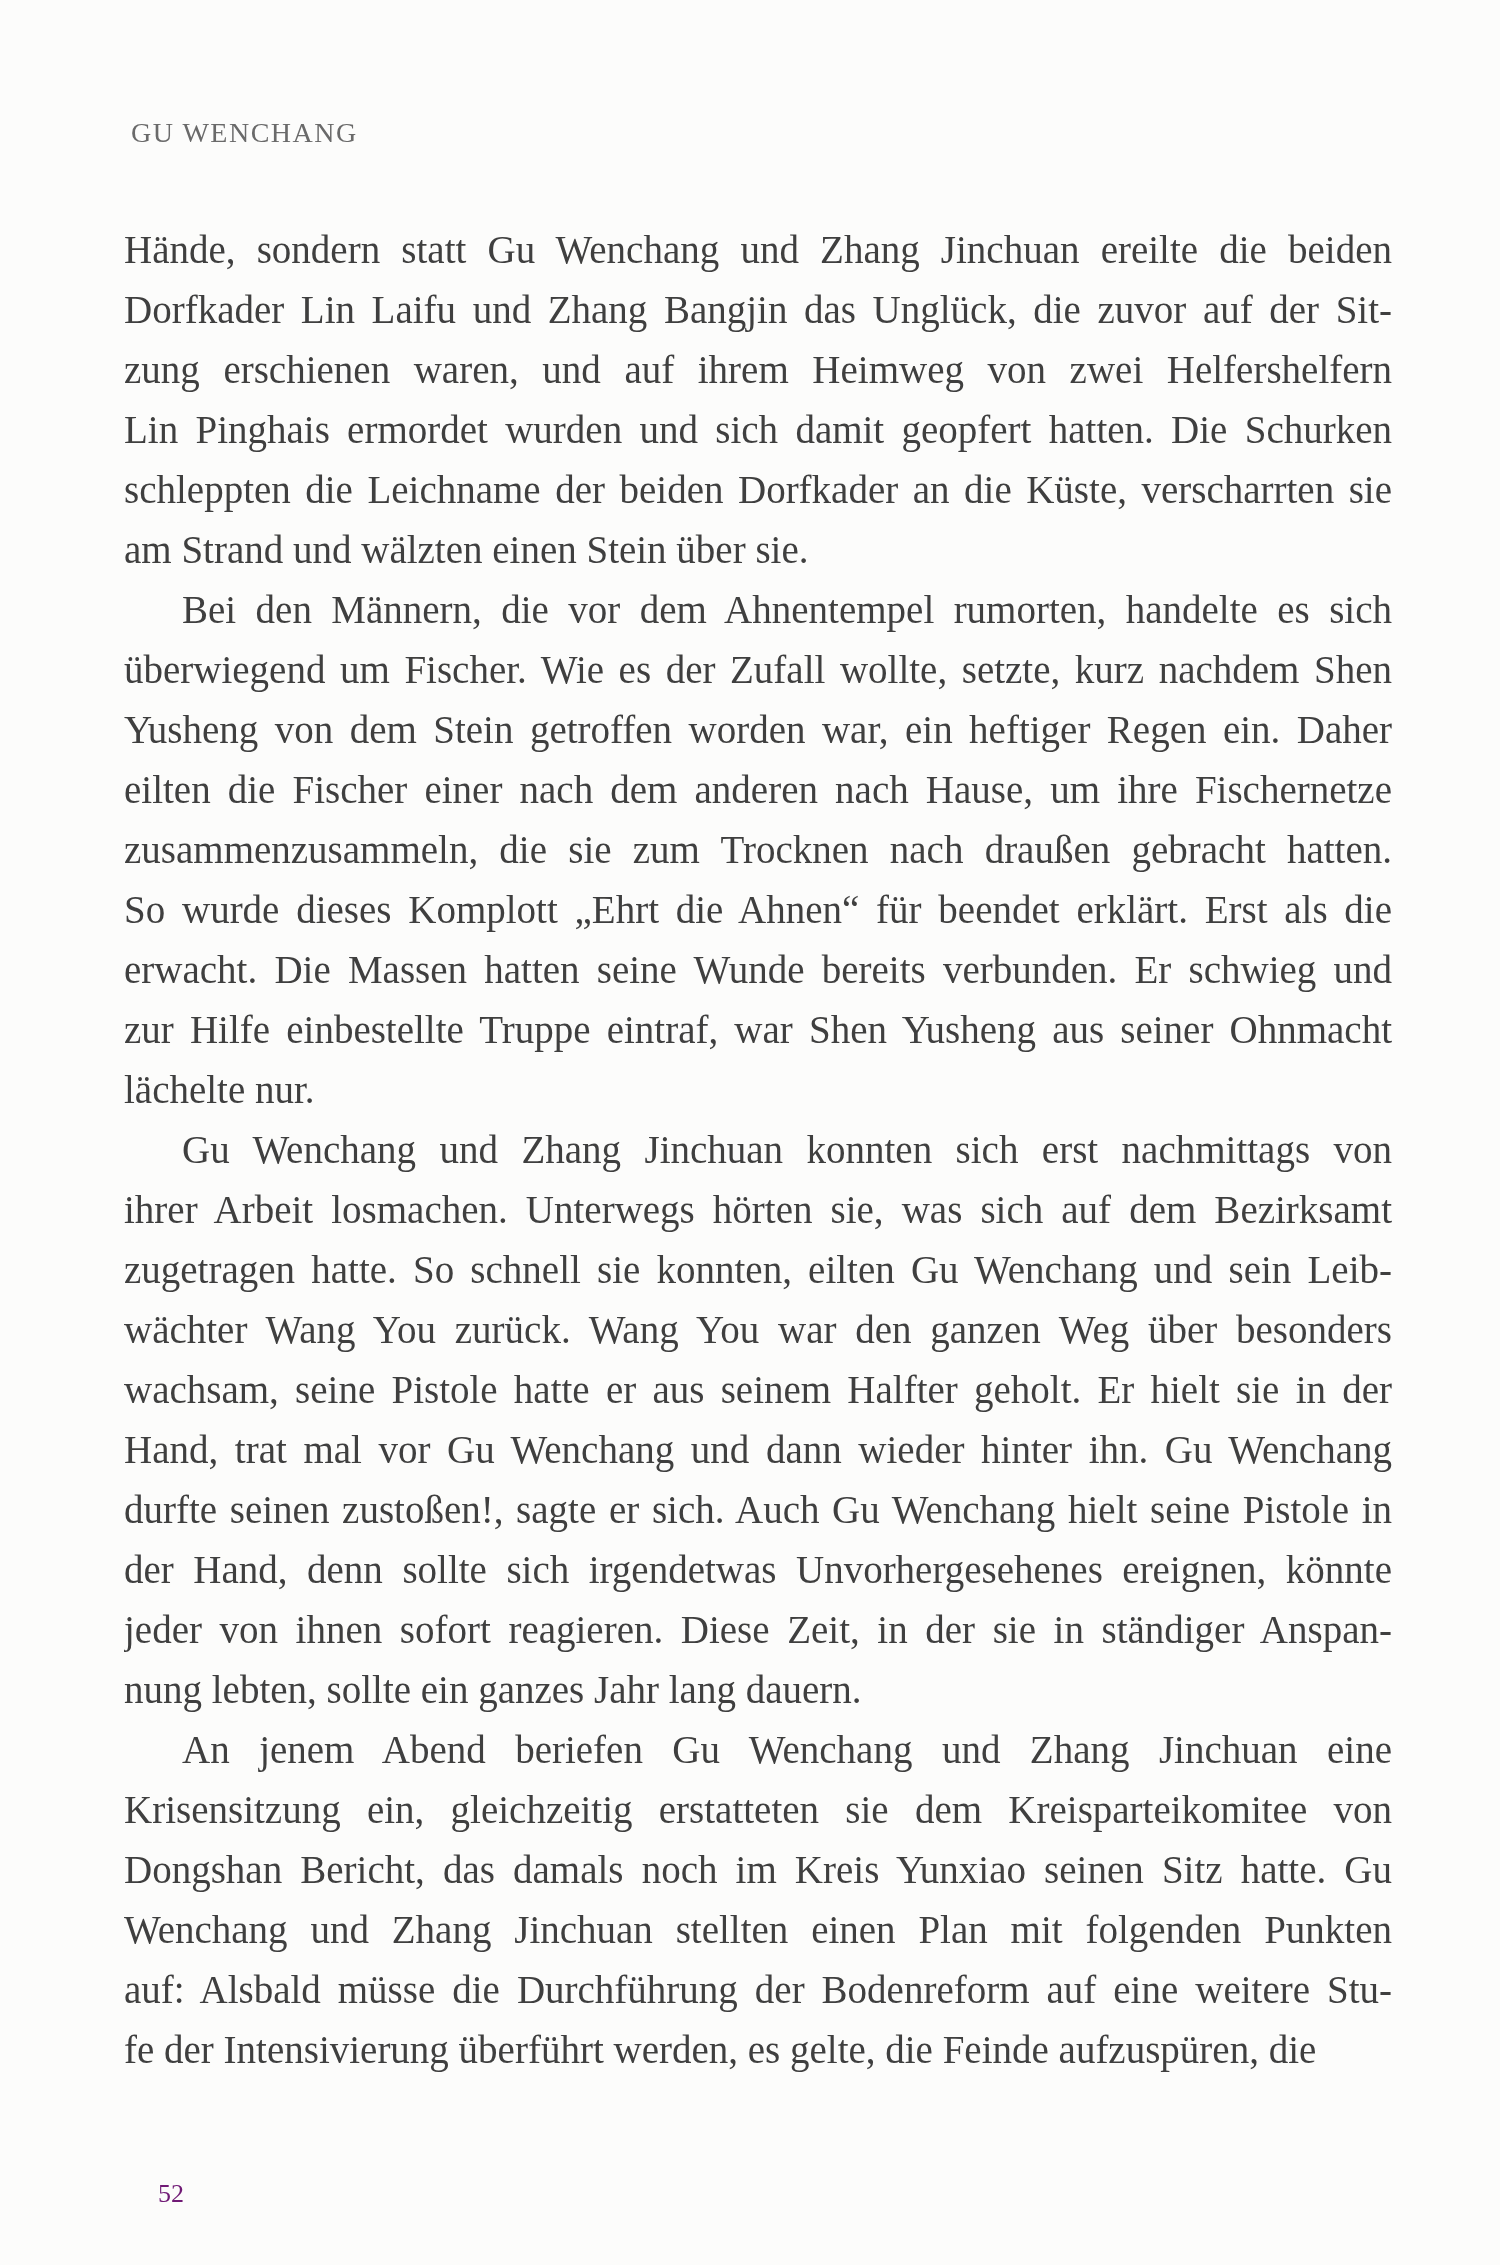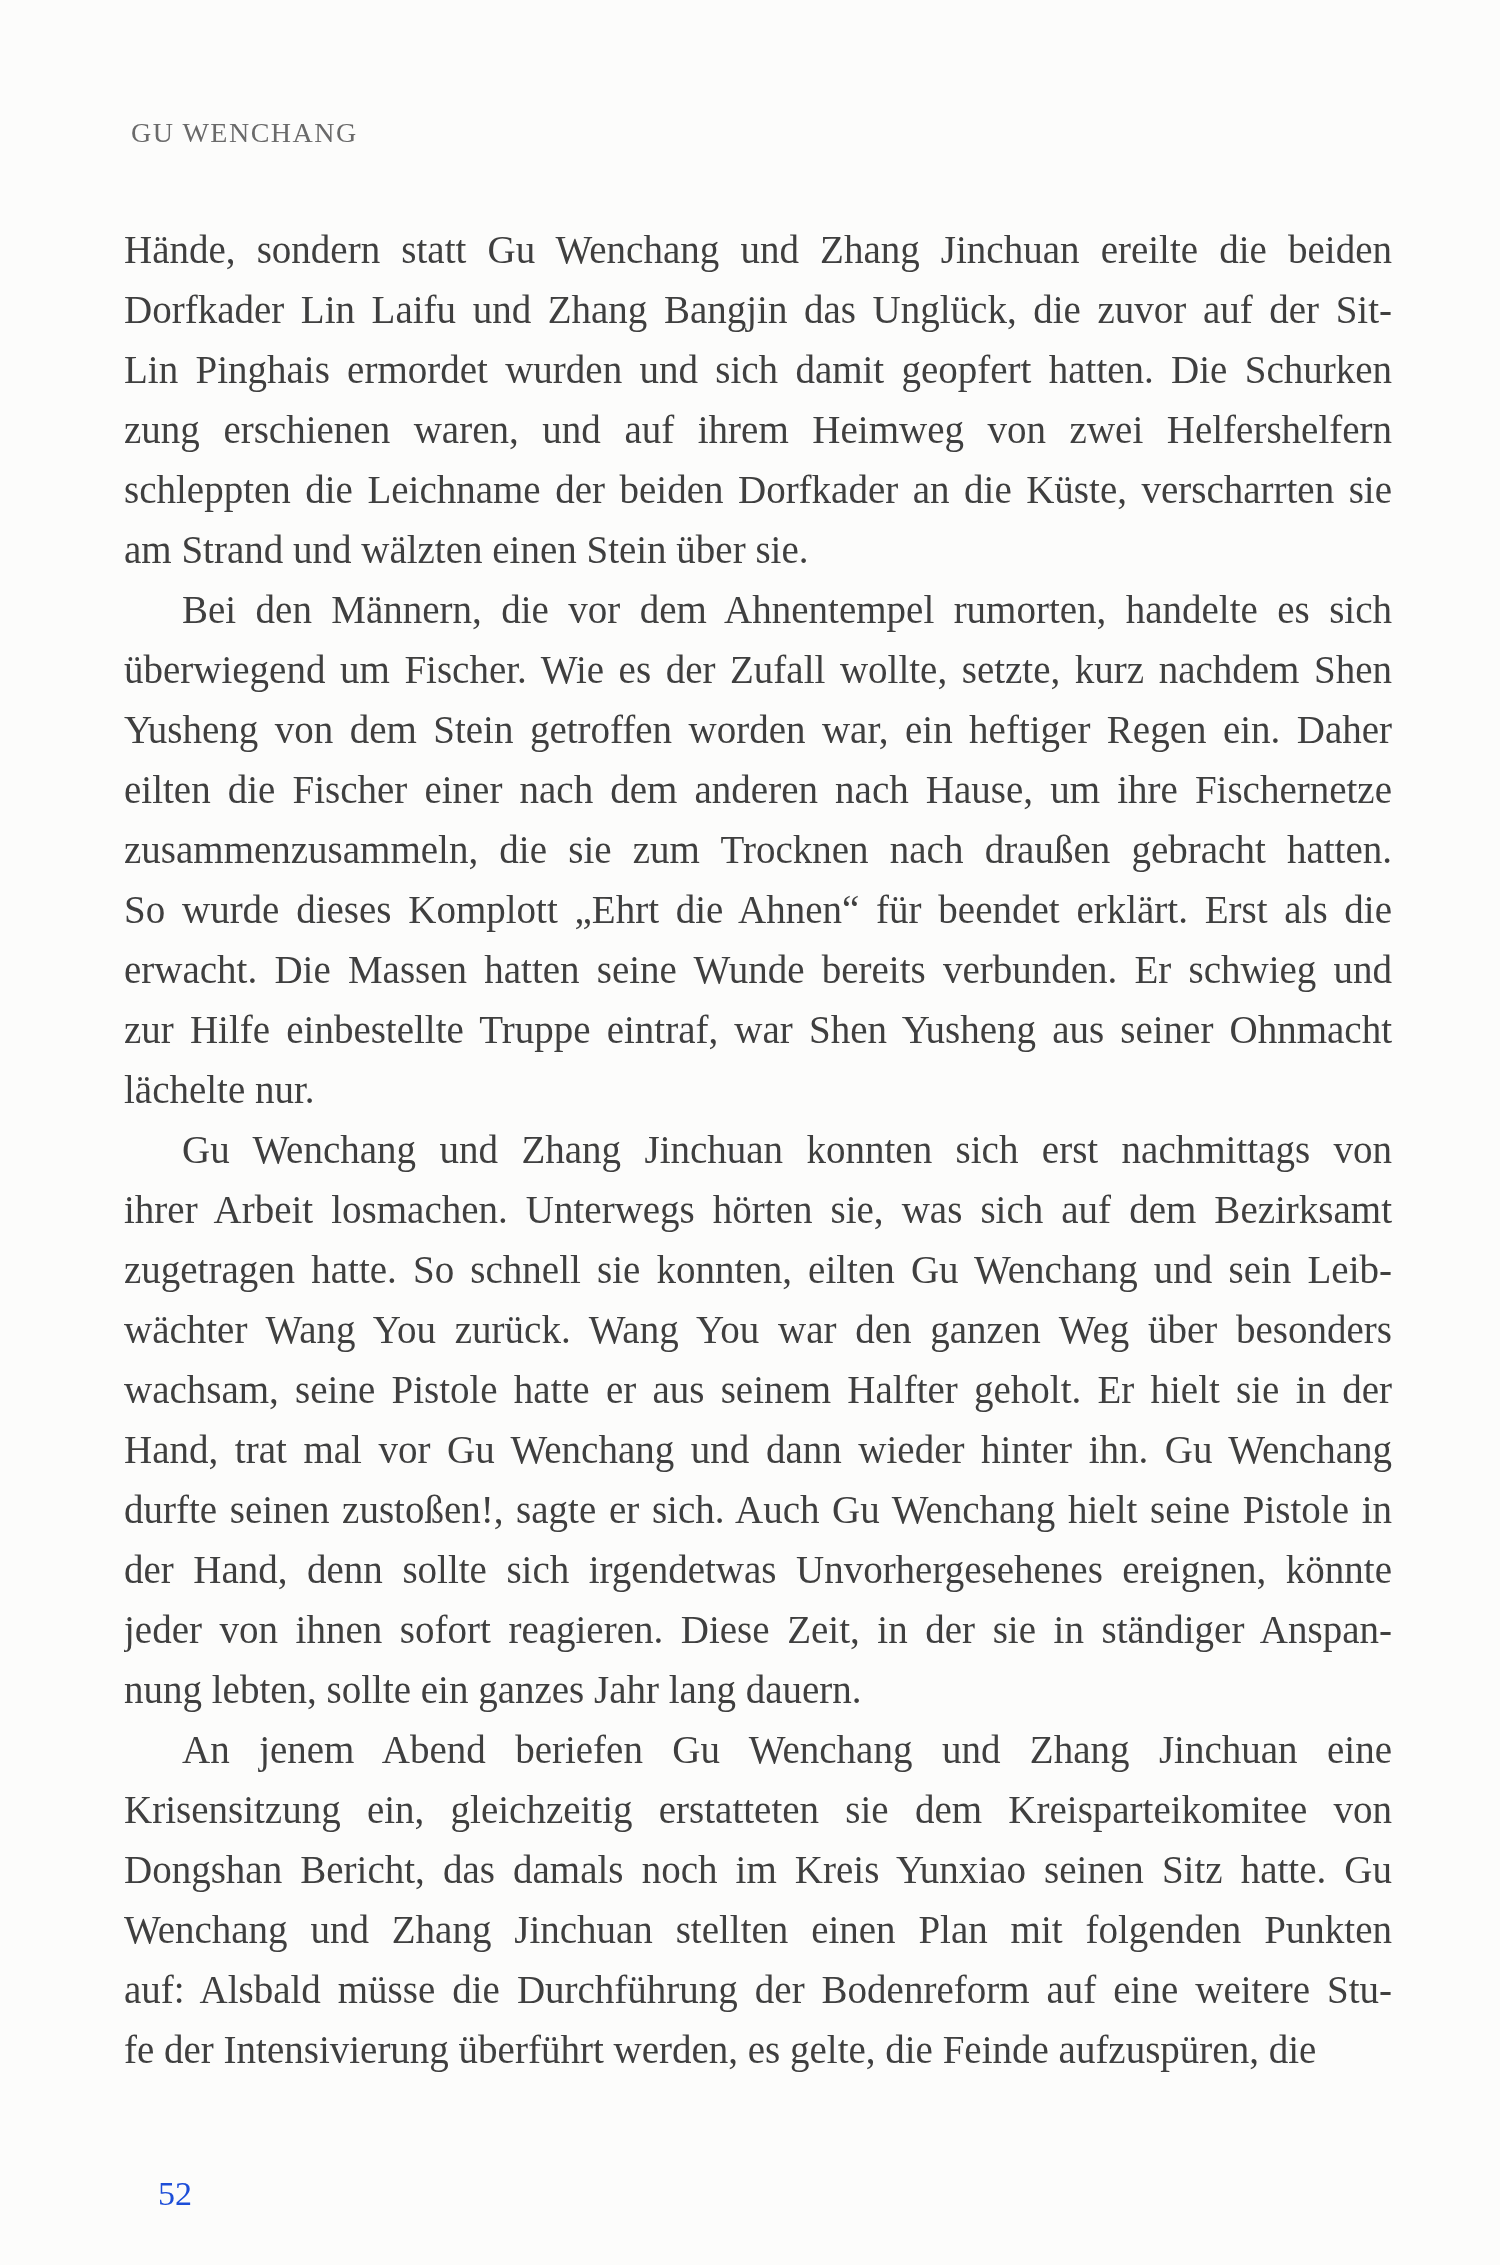--- a/index.html
+++ b/index.html
@@ -48,37 +48,37 @@
   .text-line.indent {
     text-indent: 58px;
   }
   .text-line.last {
     text-align-last: left;
   }
   .page-number {
     position: absolute;
     left: 158px;
     top: 2172px;
-    font-size: 34px;
+    font-size: 26px;
     line-height: 44px;
-    color: #1d4ed8;
+    color: #701a75;
   }
 </style>
 </head>
 <body>
 
 <div class="page">
   <div class="running-header">GU WENCHANG</div>
 
   <main class="page-body" id="page-body">
       <div class="paragraph">
         <div class="text-line">Hände, sondern statt Gu Wenchang und Zhang Jinchuan ereilte die beiden</div>
         <div class="text-line">Dorfkader Lin Laifu und Zhang Bangjin das Unglück, die zuvor auf der Sit-</div>
+        <div class="text-line">zung erschienen waren, und auf ihrem Heimweg von zwei Helfershelfern</div>
         <div class="text-line">Lin Pinghais ermordet wurden und sich damit geopfert hatten. Die Schurken</div>
-        <div class="text-line">zung erschienen waren, und auf ihrem Heimweg von zwei Helfershelfern</div>
         <div class="text-line">schleppten die Leichname der beiden Dorfkader an die Küste, verscharrten sie</div>
         <div class="text-line last">am Strand und wälzten einen Stein über sie.</div>
       </div>
       <div class="paragraph">
         <div class="text-line indent">Bei den Männern, die vor dem Ahnentempel rumorten, handelte es sich</div>
         <div class="text-line">überwiegend um Fischer. Wie es der Zufall wollte, setzte, kurz nachdem Shen</div>
         <div class="text-line">Yusheng von dem Stein getroffen worden war, ein heftiger Regen ein. Daher</div>
         <div class="text-line">eilten die Fischer einer nach dem anderen nach Hause, um ihre Fischernetze</div>
         <div class="text-line">zusammenzusammeln, die sie zum Trocknen nach draußen gebracht hatten.</div>
         <div class="text-line">So wurde dieses Komplott „Ehrt die Ahnen“ für beendet erklärt. Erst als die</div>

